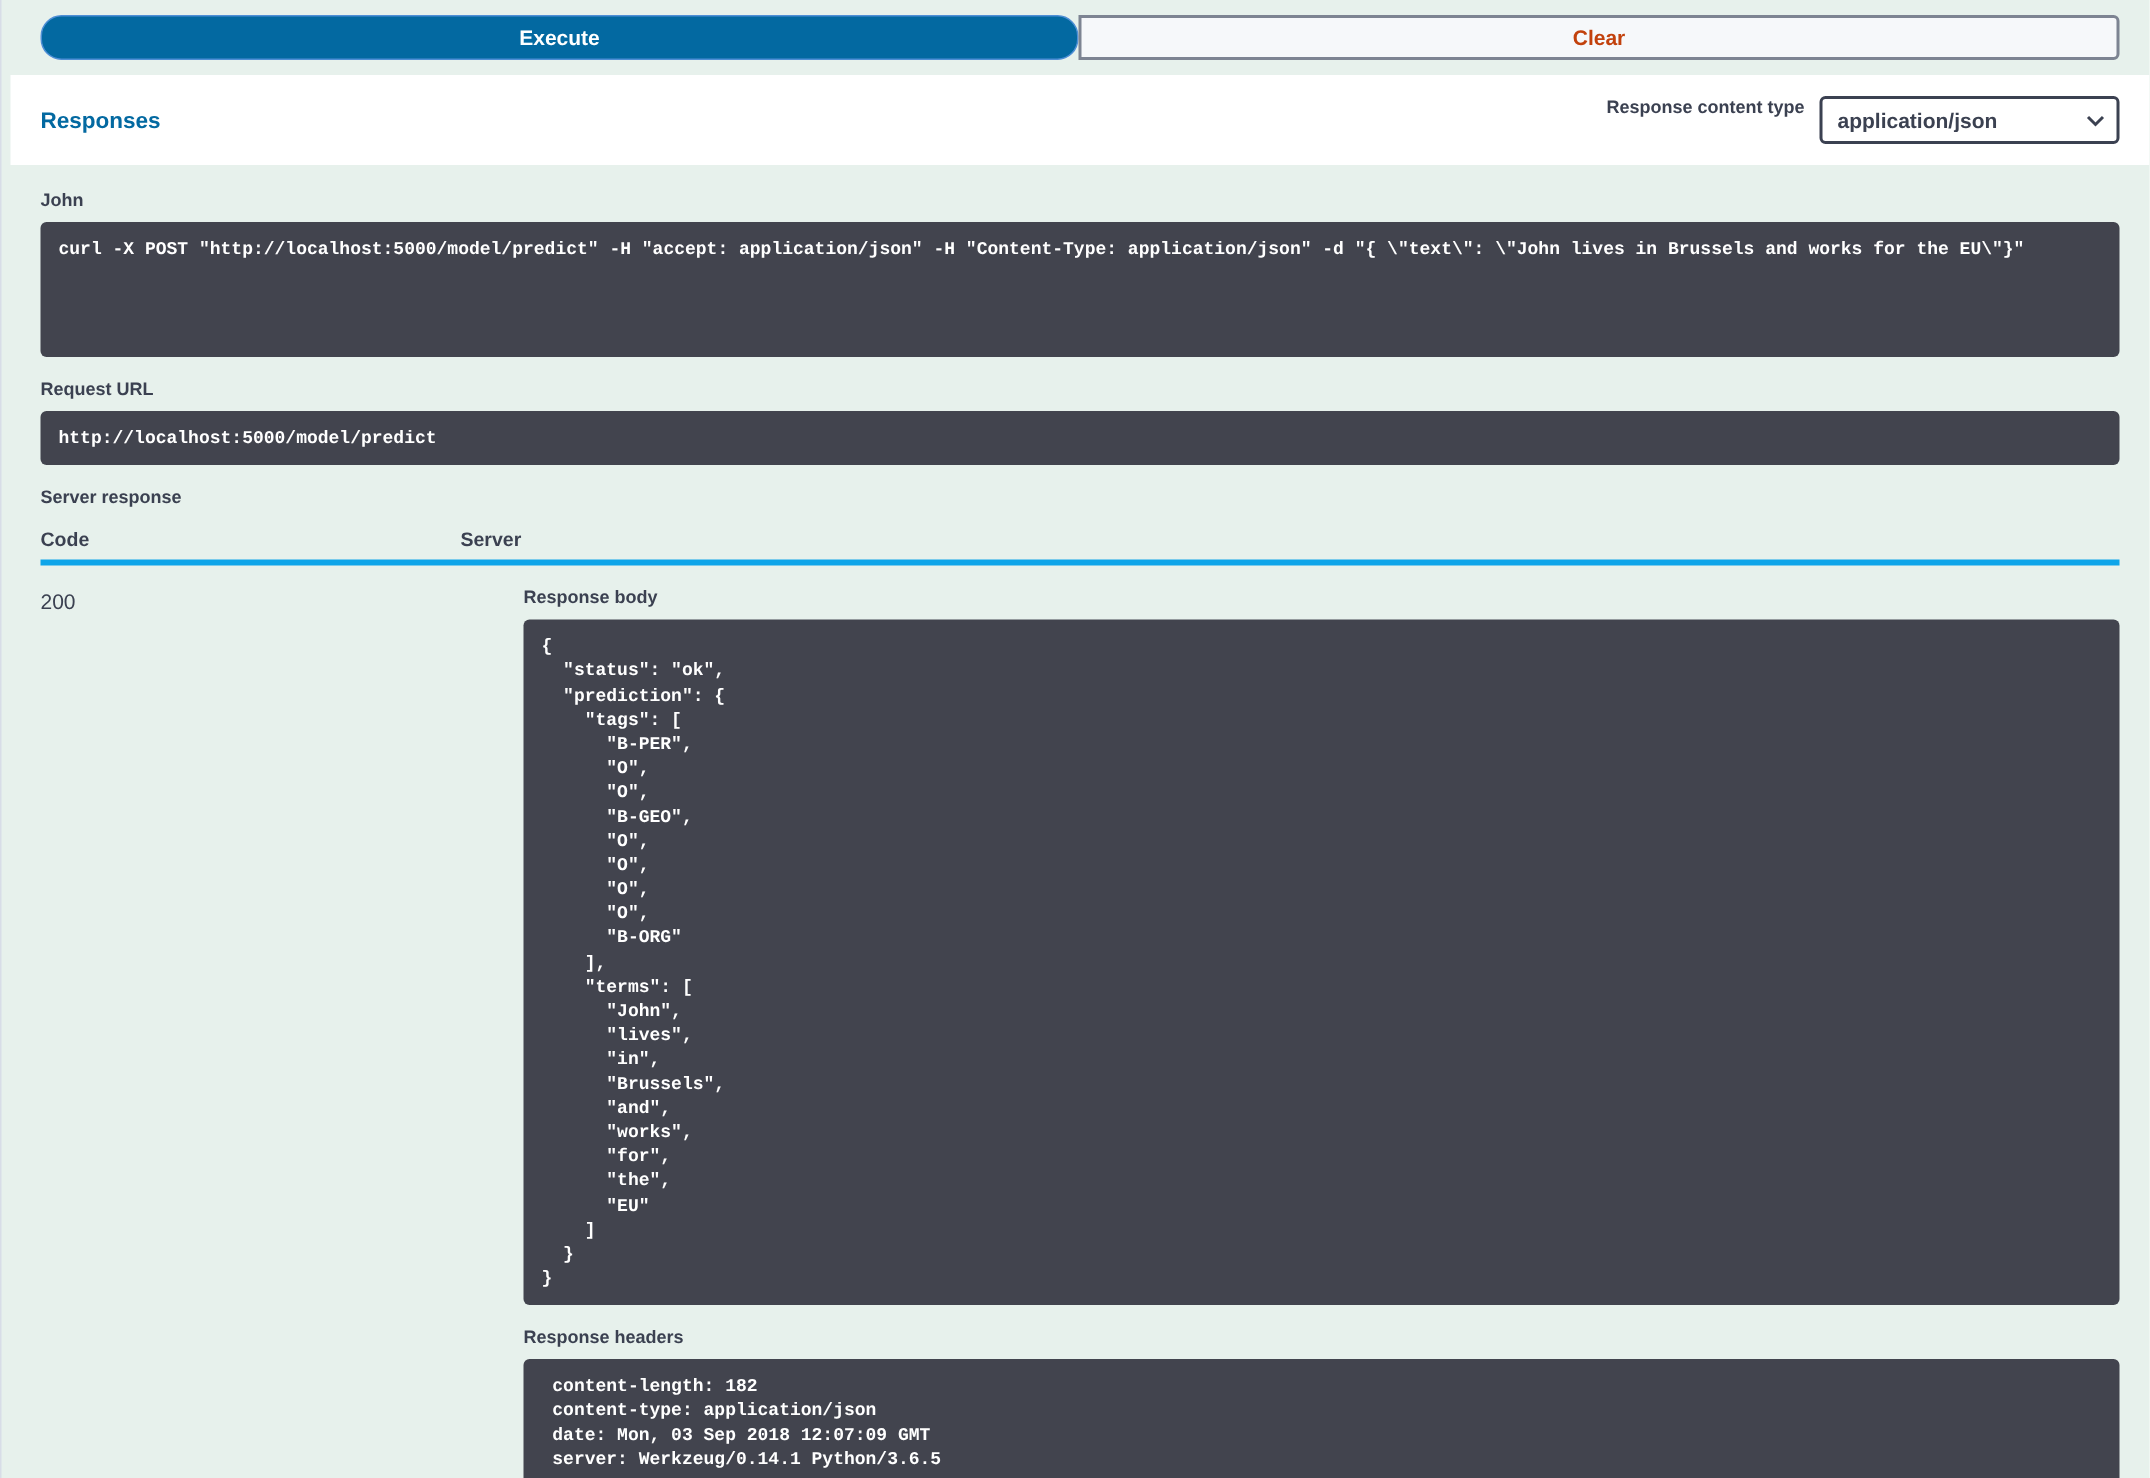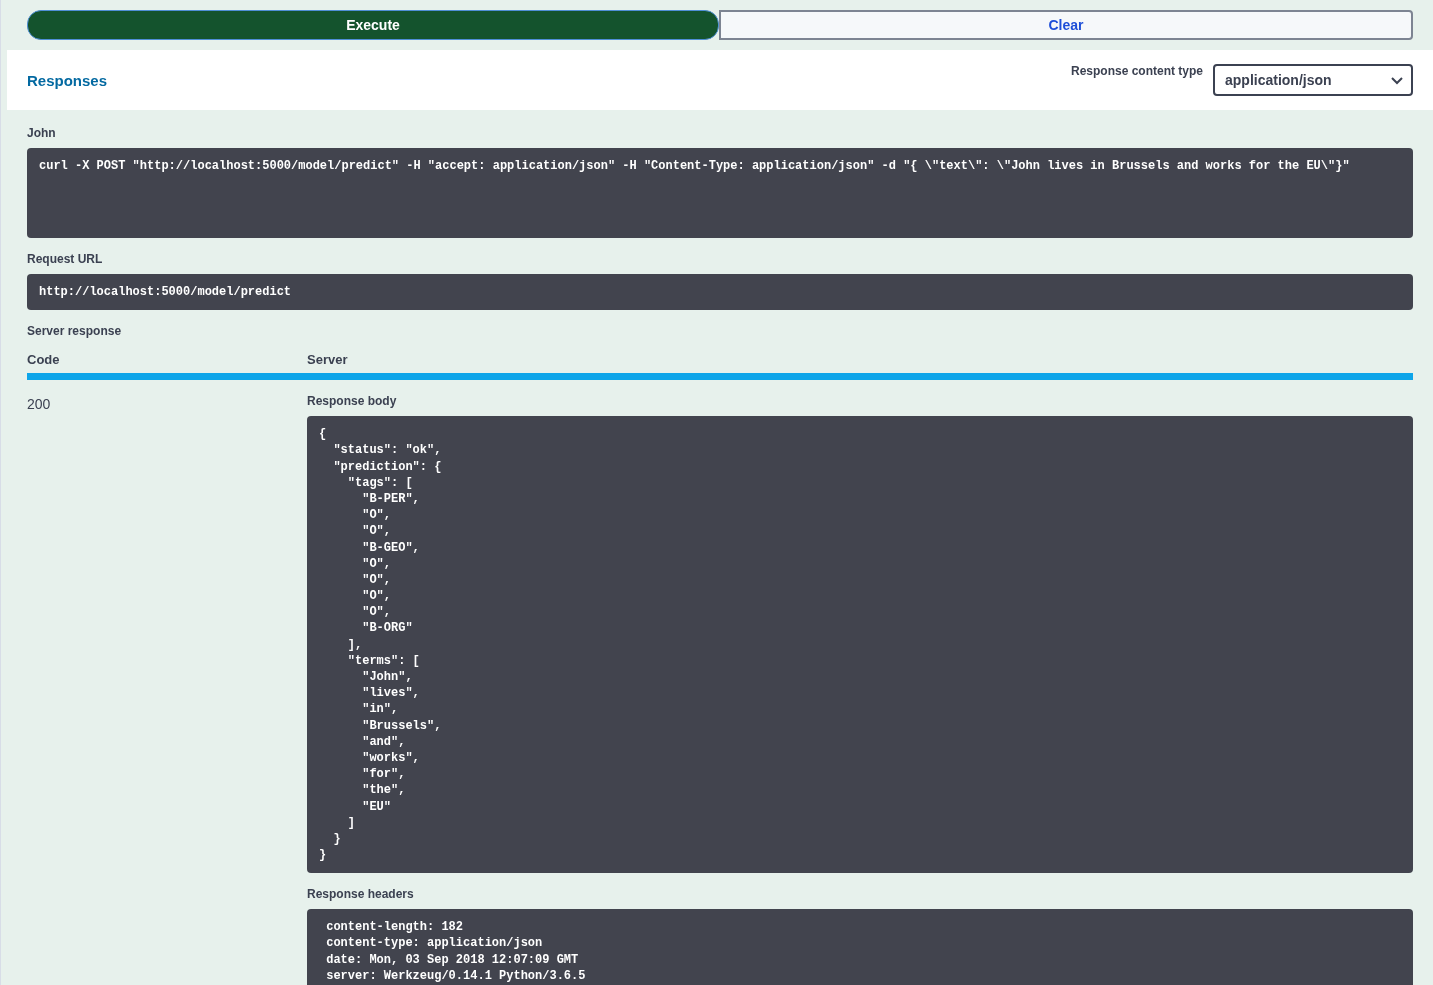--- a/index.html
+++ b/index.html
@@ -28,30 +28,30 @@
       font-size: 14px;
       font-weight: 700;
       border-radius: 4px;
       cursor: pointer;
       border: 1px solid transparent;
       display: flex;
       align-items: center;
       justify-content: center;
     }
     .btn-execute {
-      background: #14532d;
+      background: #0369a1;
       color: #fff;
       border-color: #4f8fd6;
       border-top-right-radius: 0;
       border-bottom-right-radius: 0;
       border-radius: 14px;
     }
     .btn-clear {
       background: #f6f8fa;
-      color: #1d4ed8;
+      color: #c2410c;
       border: 2px solid #7d8492;
       border-top-left-radius: 0;
       border-bottom-left-radius: 0;
     }
     .responses-header {
       background: #ffffff;
       display: flex;
       justify-content: space-between;
       align-items: center;
       padding: 14px 20px;
@@ -113,21 +113,21 @@
       font-family: "SFMono-Regular", Consolas, "Liberation Mono", Menlo, monospace;
       font-size: 12px;
       font-weight: 700;
       white-space: pre;
       overflow-x: auto;
       line-height: 1.35;
     }
     .codebox.tall { min-height: 90px; }
     .divider-row {
       display: flex;
-      border-bottom: 7px solid #0ea5e9;
+      border-bottom: 4px solid #0ea5e9;
       padding: 6px 0;
       margin: 0 0 14px 0;
     }
     .col-code { width: 280px; flex-shrink: 0; }
     .col-details { flex: 1; }
     .th {
       font-size: 13px;
       font-weight: 700;
       color: #3b4151;
     }
@@ -138,21 +138,21 @@
       font-size: 14px;
       color: #3b4151;
       padding-top: 2px;
     }
     .sub-label {
       font-size: 12px;
       font-weight: 600;
       color: #3b4151;
       margin-bottom: 8px;
     }
-    .block { margin-bottom: 14px; }
+    .block { margin-bottom: 14px; margin-left: 42px; }
   </style>
 </head>
 <body>
 
 <div class="outer">
 
   <div class="btn-row">
     <button class="btn btn-execute">Execute</button>
     <button class="btn btn-clear">Clear</button>
   </div>

